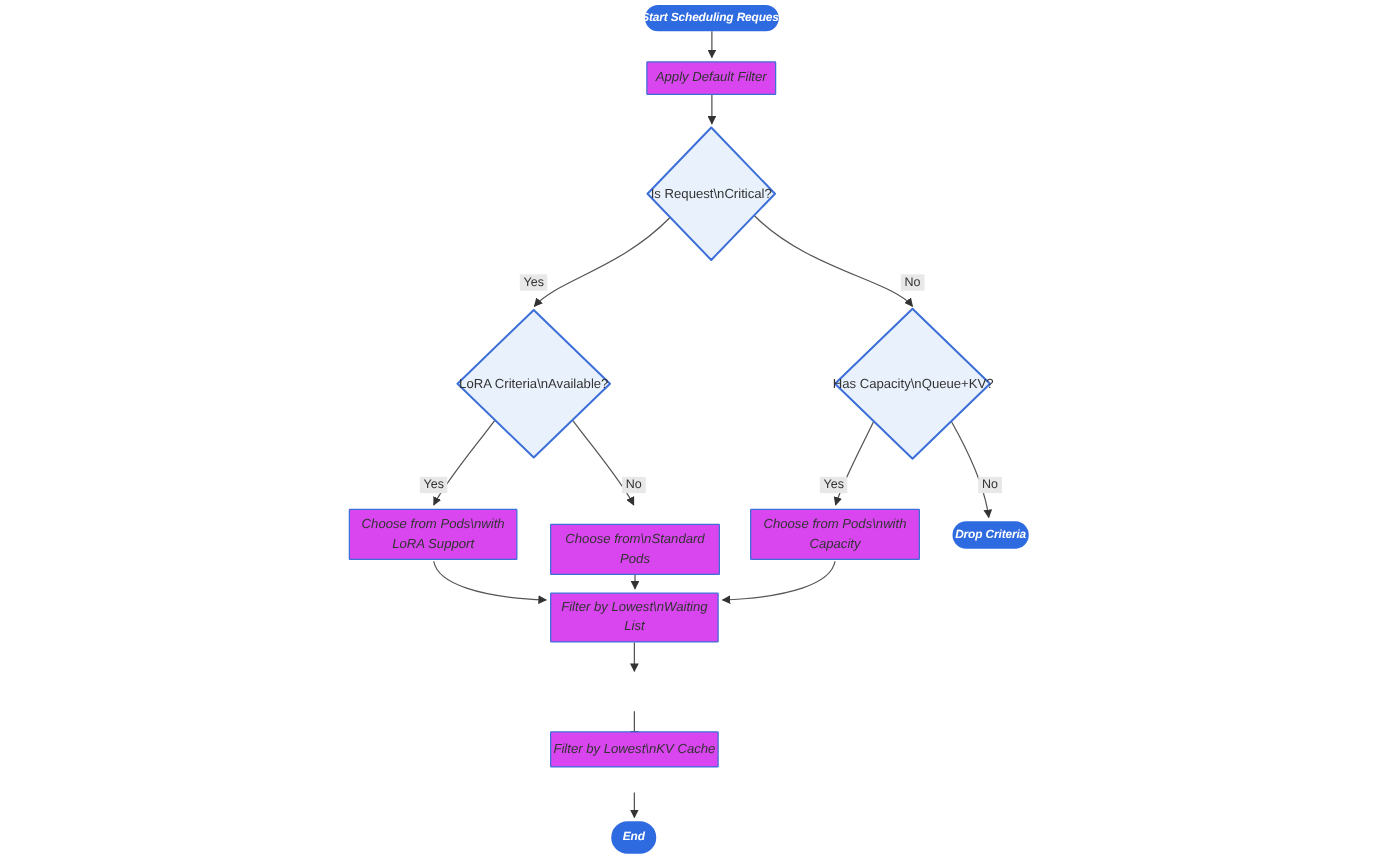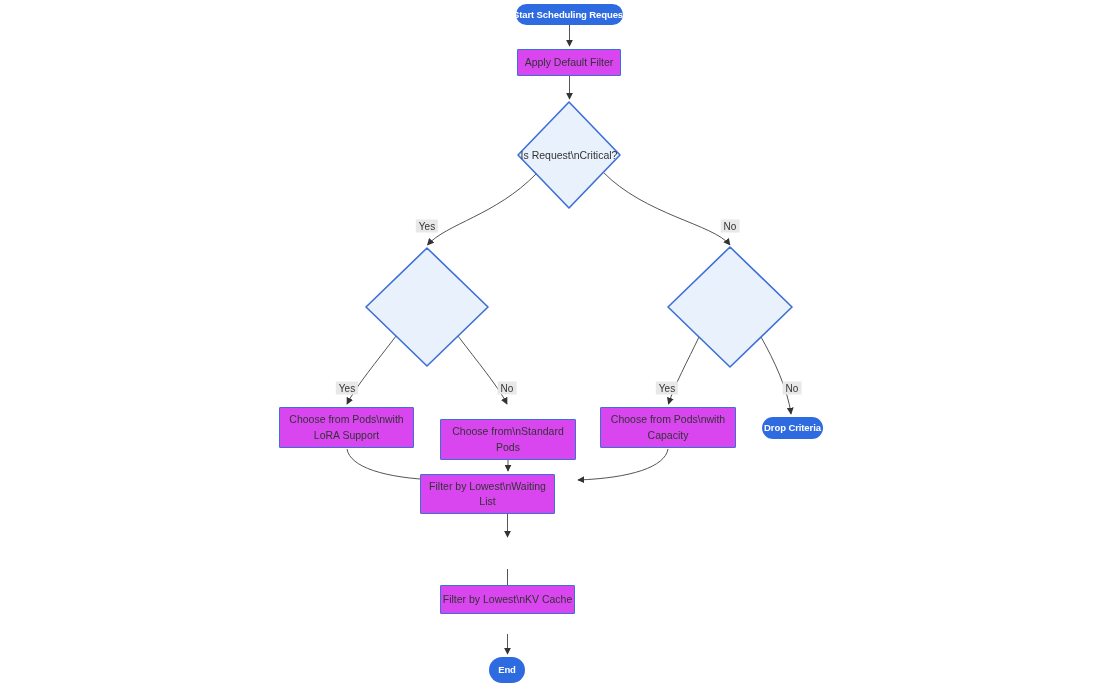--- a/index.html
+++ b/index.html
@@ -18,20 +18,21 @@
   .node {
     position: absolute;
     display: flex;
     flex-direction: column;
     align-items: center;
     justify-content: center;
     text-align: right;
     box-sizing: border-box;
     font-size: 10.5px;
     line-height: 1.45;
+    font-style: italic;
   }
   .node span { display: block; }
   .rect {
     background: #d946ef;
     border: 1.6px solid #3d6fd8;
     border-radius: 1px;
   }
   .stadium {
     background: #2f6be0;
     color: #ffffff;
@@ -94,38 +95,40 @@
 
   <div class="node stadium" style="left:516px; top:4px; width:107px; height:21px;">
     <span>Start Scheduling Request</span>
   </div>
 
   <div class="node rect" style="left:517px; top:49px; width:104px; height:27px;">
     <span>Apply Default Filter</span>
   </div>
 
   <div class="diamond-label" style="left:509px; top:144px; width:120px; height:22px;">Is Request\nCritical?</div>
+  <div class="diamond-label" style="left:357px; top:296px; width:140px; height:22px;">LoRA Criteria\nAvailable?</div>
+  <div class="diamond-label" style="left:658px; top:296px; width:145px; height:22px;">Has Capacity\nQueue+KV?</div>
 
   <div class="node rect" style="left:279px; top:407px; width:135px; height:41px;">
     <span>Choose from Pods\nwith</span>
     <span>LoRA Support</span>
   </div>
   <div class="node rect" style="left:440px; top:407px; width:136px; height:41px;margin-top:12px;">
     <span>Choose from\nStandard</span>
     <span>Pods</span>
   </div>
   <div class="node rect" style="left:600px; top:407px; width:136px; height:41px;">
     <span>Choose from Pods\nwith</span>
     <span>Capacity</span>
   </div>
   <div class="node stadium" style="left:762px; top:417px; width:61px; height:22px;">
     <span>Drop Criteria</span>
   </div>
 
-  <div class="node rect" style="left:420px; top:474px; width:135px; height:40px;">
+  <div class="node rect" style="left:440px; top:474px; width:135px; height:40px;">
     <span>Filter by Lowest\nWaiting</span>
     <span>List</span>
   </div>
   <div class="node rect" style="left:440px; top:540px; width:135px; height:29px;margin-top:45px;">
     <span>Filter by Lowest\nKV Cache</span>
   </div>
   <div class="node stadium" style="left:489px; top:657px; width:36px; height:26px;">
     <span>End</span>
   </div>
 

